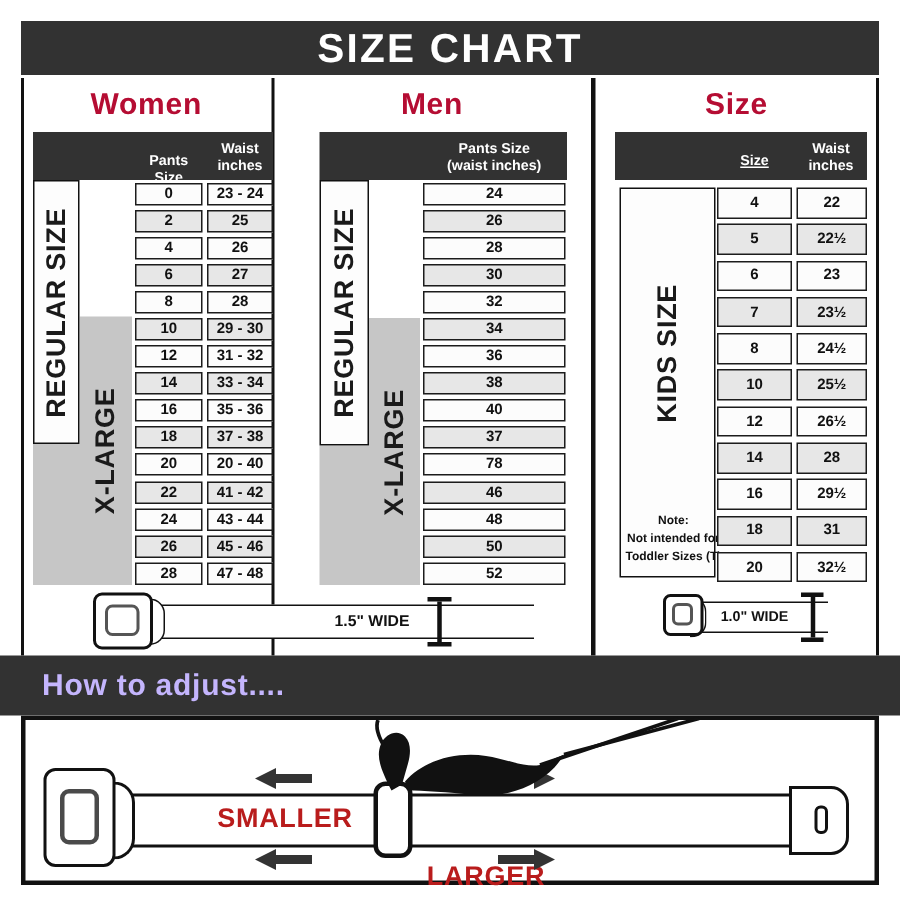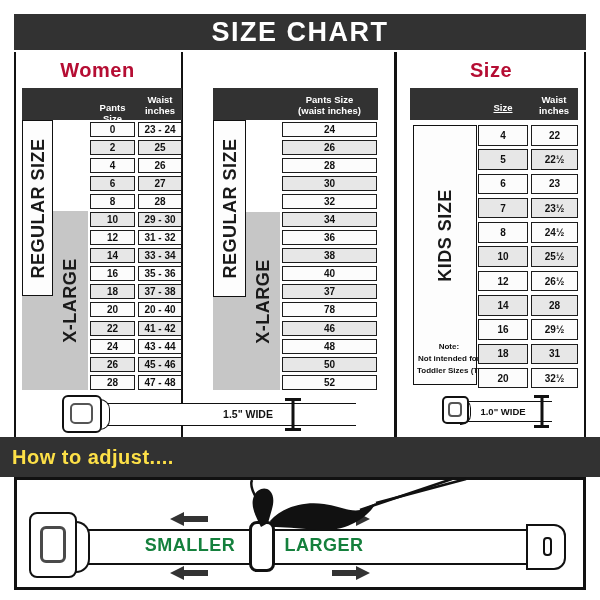--- a/index.html
+++ b/index.html
@@ -70,46 +70,47 @@
   .buckle-inner { background:#fff; border:2.5px solid #555; box-sizing:border-box; border-radius:5px; }
   .wing { background:#fff; border:1.6px solid #111; border-left:none; box-sizing:border-box; border-radius:0 10px 10px 0; }
   .strap { background:#fff; border:1.6px solid #111; border-right:none; box-sizing:border-box; }
   .belt-label { font-weight:bold; color:#111; text-align:center; }
   .ibeam { border-top:3px solid #111; border-bottom:3px solid #111; box-sizing:border-box; }
   .ibeam::before { content:''; position:absolute; left:50%; transform:translateX(-50%); top:0; bottom:0; width:3px; background:#111; }
 
   
   .adjust-bar {
     left:0; top:437px; width:600px; height:40px; background:#323232;
-    display:flex; align-items:center; color:#fde047; font-size:20px; font-weight:bold;
-    padding-left:12px; box-sizing:border-box; letter-spacing:0.5px;
+    display:flex; align-items:center; color:#c4b5fd; font-size:20px; font-weight:bold;
+    padding-left:28px; box-sizing:border-box; letter-spacing:0.5px;
   }
   .adjust-box { left:14px; top:477px; width:572px; height:113px; border:3px solid #111; box-sizing:border-box; background:#fff; }
 
   .big-strap  { left:86px;  top:529px; width:452px; height:36px; background:#fff; border:2px solid #111; box-sizing:border-box; }
   .big-wing   { left:72px;  top:521px; width:18px;  height:52px; background:#fff; border:2px solid #111; border-left:none; border-radius:0 14px 14px 0; box-sizing:border-box; }
   .big-buckle { left:29px;  top:512px; width:48px;  height:66px; background:#fff; border:2.5px solid #111; border-radius:8px; box-sizing:border-box; }
   .big-buckle-inner { left:40px; top:526px; width:26px; height:37px; background:#fff; border:3px solid #4a4a4a; border-radius:6px; box-sizing:border-box; }
   .strap-tip  { left:526px; top:524px; width:40px; height:46px; background:#fff; border:2px solid #111; border-radius:0 12px 12px 0; box-sizing:border-box; }
   .tip-slot   { left:543px; top:537px; width:9px; height:19px; background:#fff; border:2px solid #111; border-radius:4px; box-sizing:border-box; }
   .slider     { left:249px; top:521px; width:26px; height:51px; background:#fff; border:3px solid #111; border-radius:8px; box-sizing:border-box; }
 
-  .dir-label { top:535px; font-size:18px; font-weight:bold; color:#15803d; text-align:center; letter-spacing:0.5px; }
+  .dir-label { top:535px; font-size:18px; font-weight:bold; color:#b91c1c; text-align:center; letter-spacing:0.5px; }
   #smaller-label { left:138px; width:104px; }
-  #larger-label  { left:282px; width:84px;  }
+  #larger-label  { left:282px; width:84px;margin-top:39px;  }
   .arrow svg { display:block; }
 </style>
 </head>
 <body>
 
 <div class="screen">
 
   <div class="abs banner">SIZE CHART</div>
 
   <div class="abs red-head" id="women-heading">Women</div>
+  <div class="abs red-head" id="men-heading">Men</div>
   <div class="abs red-head" id="kids-heading">Size</div>
 
   <div class="abs vline" id="frame-left"></div>
   <div class="abs vline" id="divider-1"></div>
   <div class="abs vline" id="divider-2"></div>
   <div class="abs vline" id="frame-right"></div>
 
   <div class="abs thead" id="women-thead"></div>
   <div class="abs thead-label" style="left:90px; top:102px; width:45px;">Pants Size</div>
   <div class="abs thead-label" style="left:138px; top:94px; width:44px;">Waist

